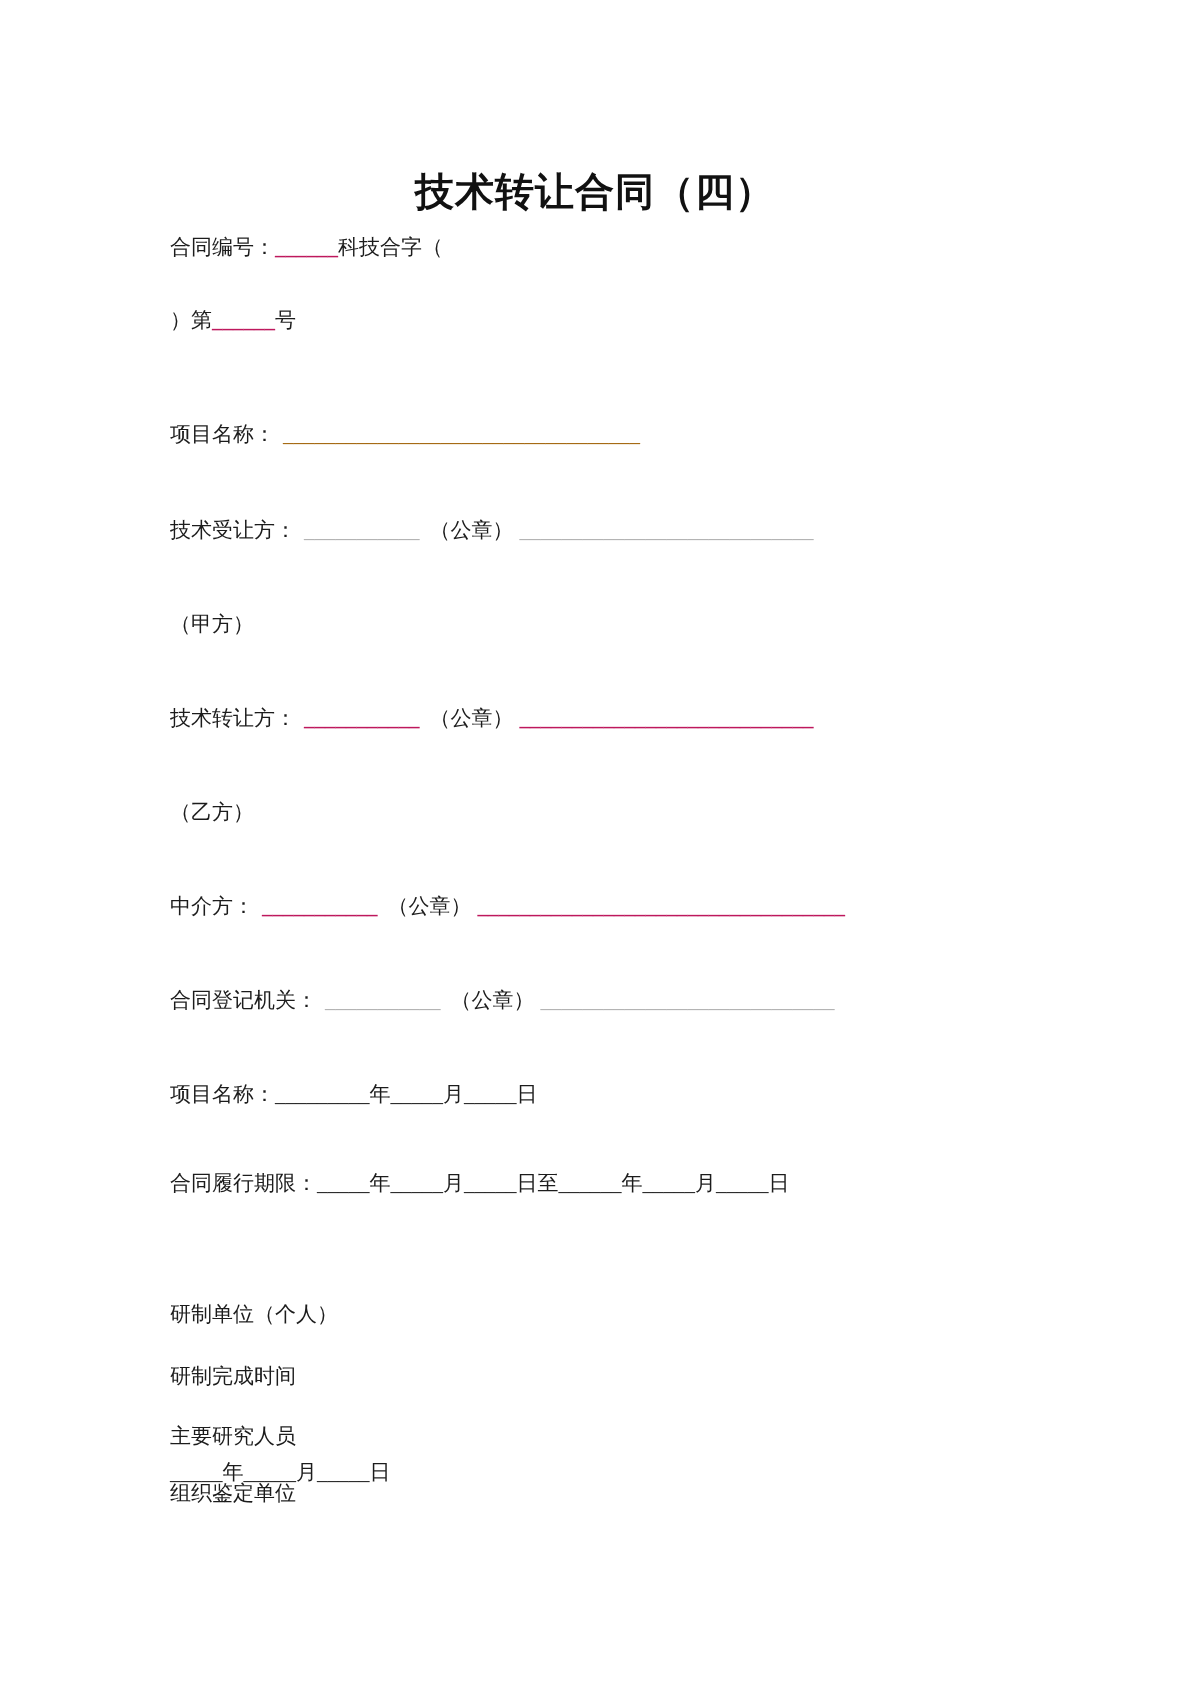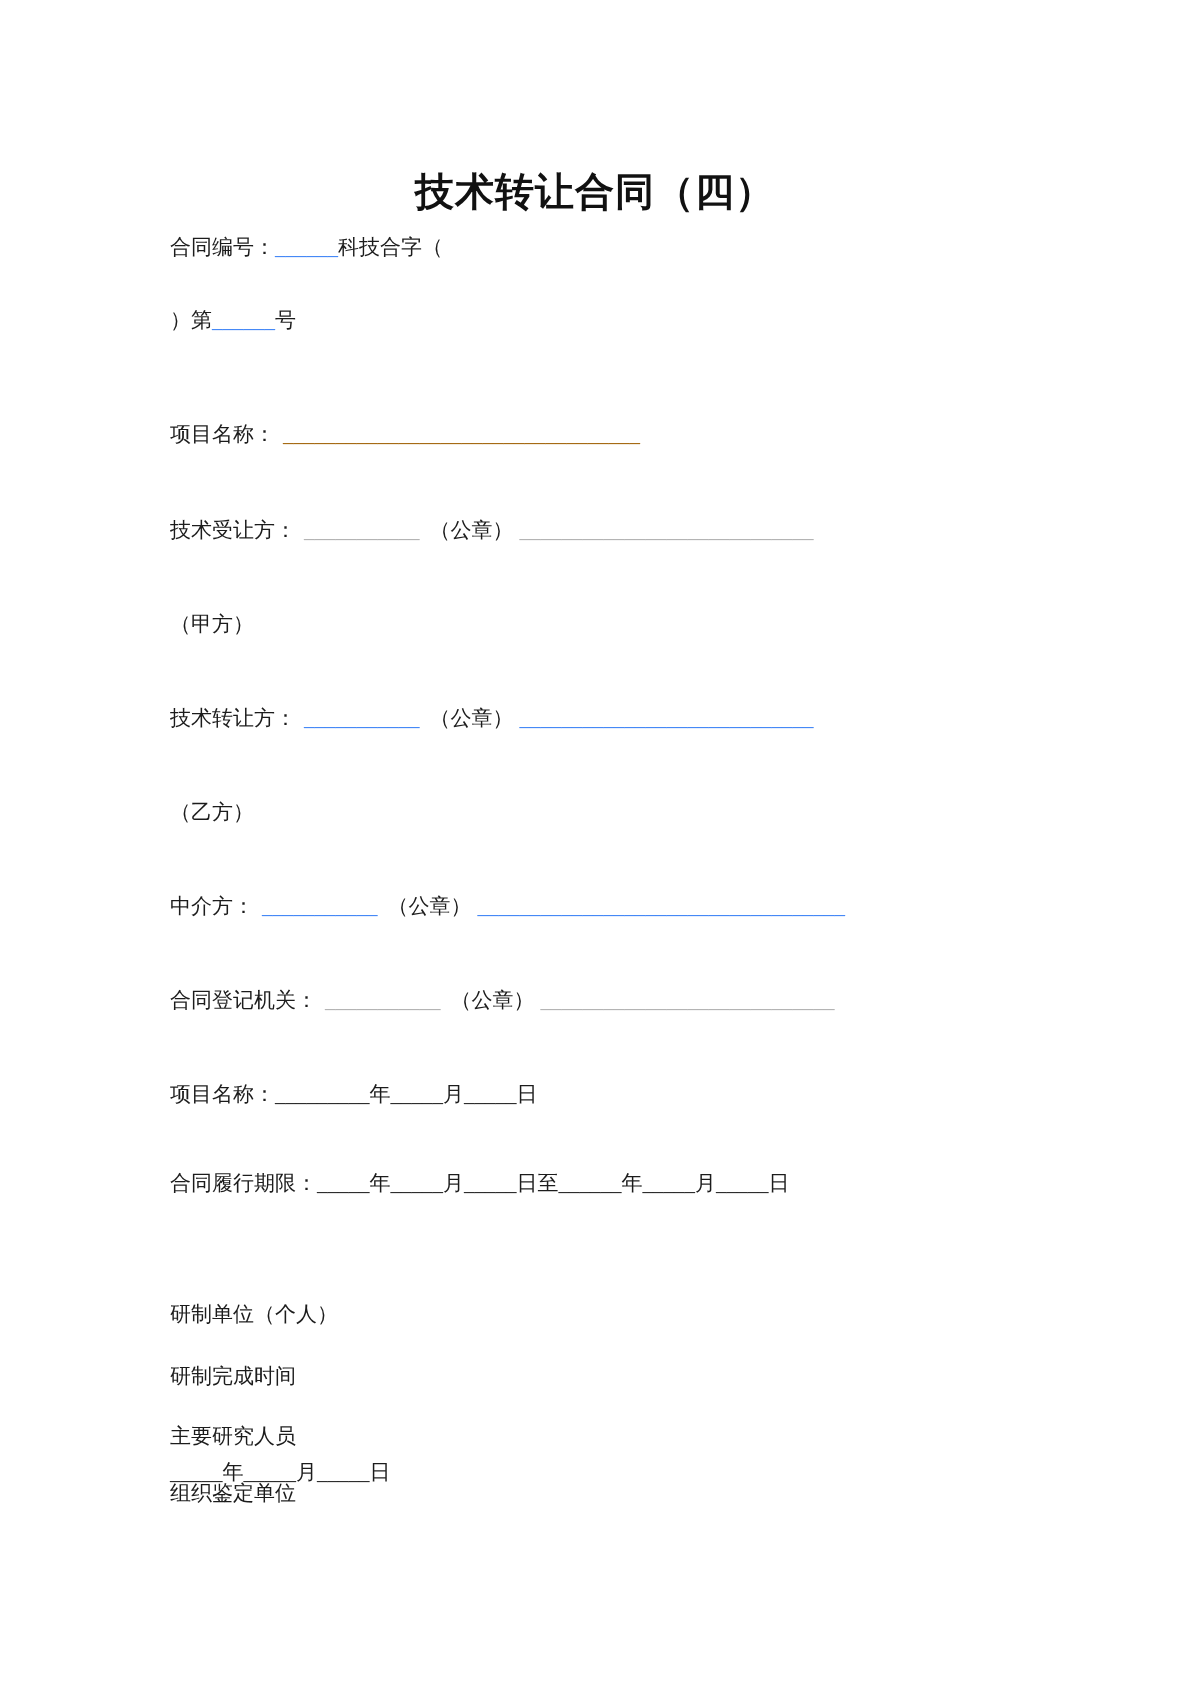--- a/index.html
+++ b/index.html
@@ -27,21 +27,21 @@
   }
   .line {
     position: absolute;
     left: 170px;
     right: 60px;
     margin: 0;
     font-size: 21px;
     line-height: 27px;
     white-space: nowrap;
   }
-  .blank-dark { color: #3b82f6; }
+  .blank-dark { color: #be185d; font-weight: bold; }
   .blank-med  { color: #a16207; }
   .blank-gray { color: #b0b0b0; }
   .seal { padding: 0 6px 0 10px; }
   .lead-gap { padding-left: 8px; }
 </style>
 </head>
 <body>
 
 <div class="page">
 

